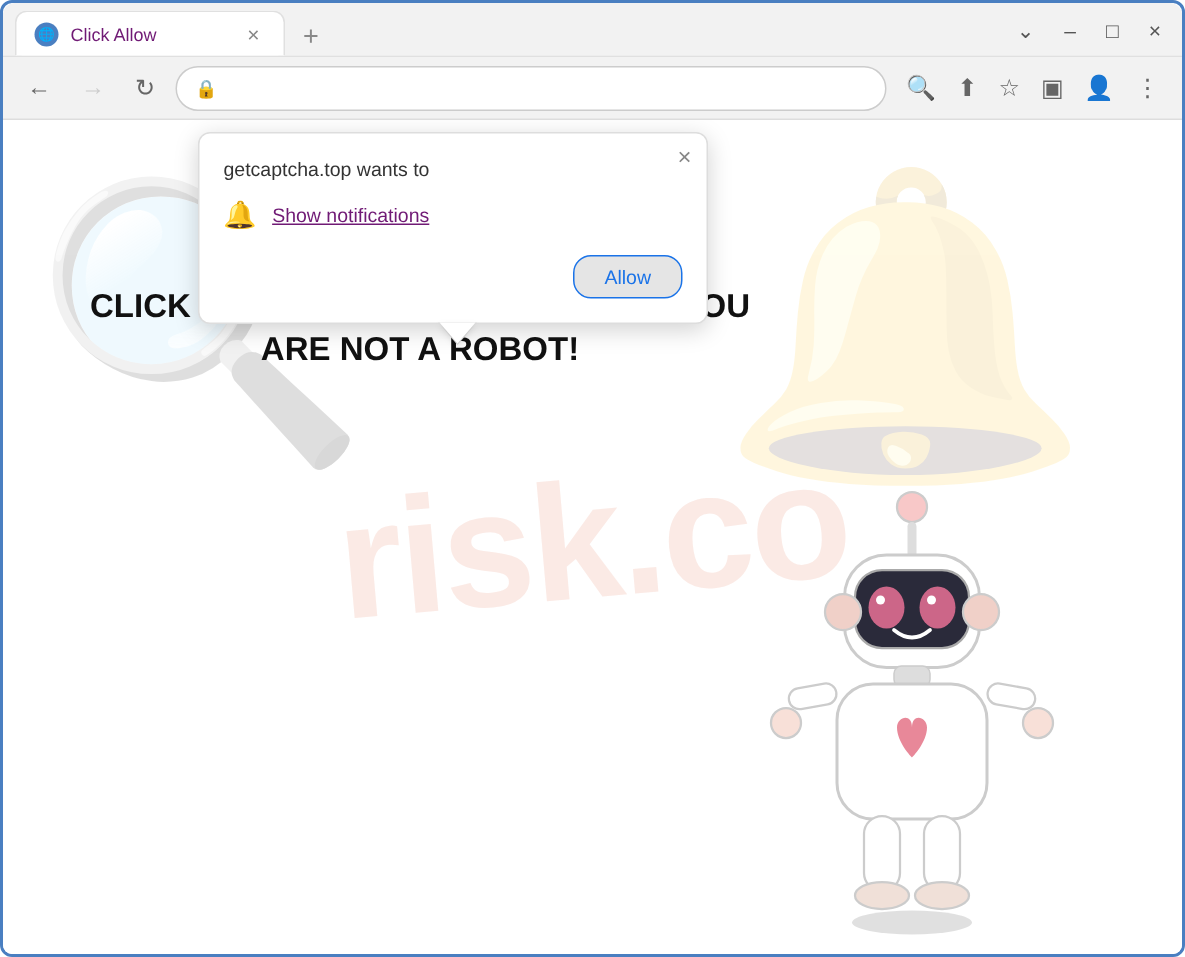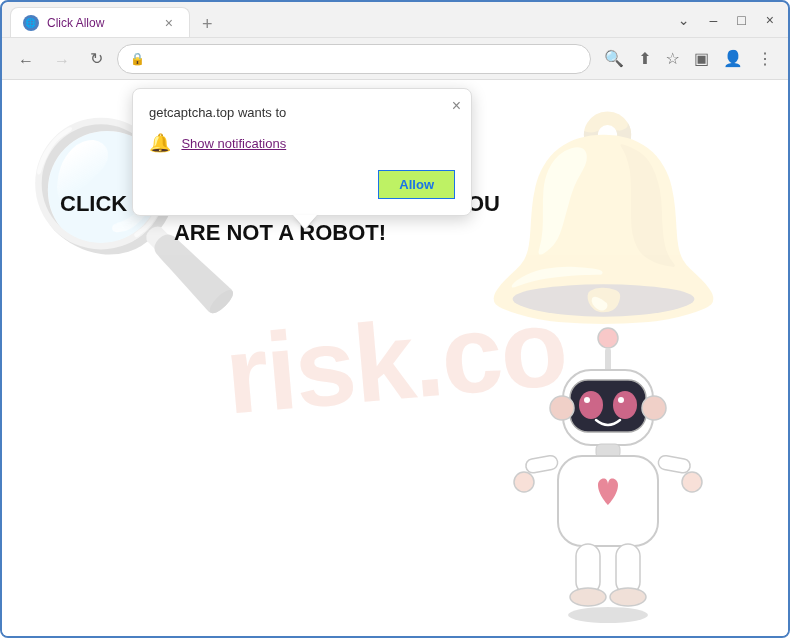--- a/index.html
+++ b/index.html
@@ -254,26 +254,25 @@
       color: #701a75;
       text-decoration: underline;
     }
     .popup-buttons {
       display: flex;
       justify-content: flex-end;
       gap: 8px;
     }
     .popup-btn {
       padding: 6px 20px;
-      border-radius: 0;
+      border-radius: 12px;
       font-size: 13px;
       cursor: pointer;
       border: 1px solid #ccc;
-      background: #bef264;
-      font-weight: bold;
+      background: #e5e5e5;
     }
     .popup-btn.allow {
       color: #1a73e8;
       border-color: #1a73e8;
     }
     .popup-btn.block {
       color: #333;
       border-color: #ccc;
     }
 

